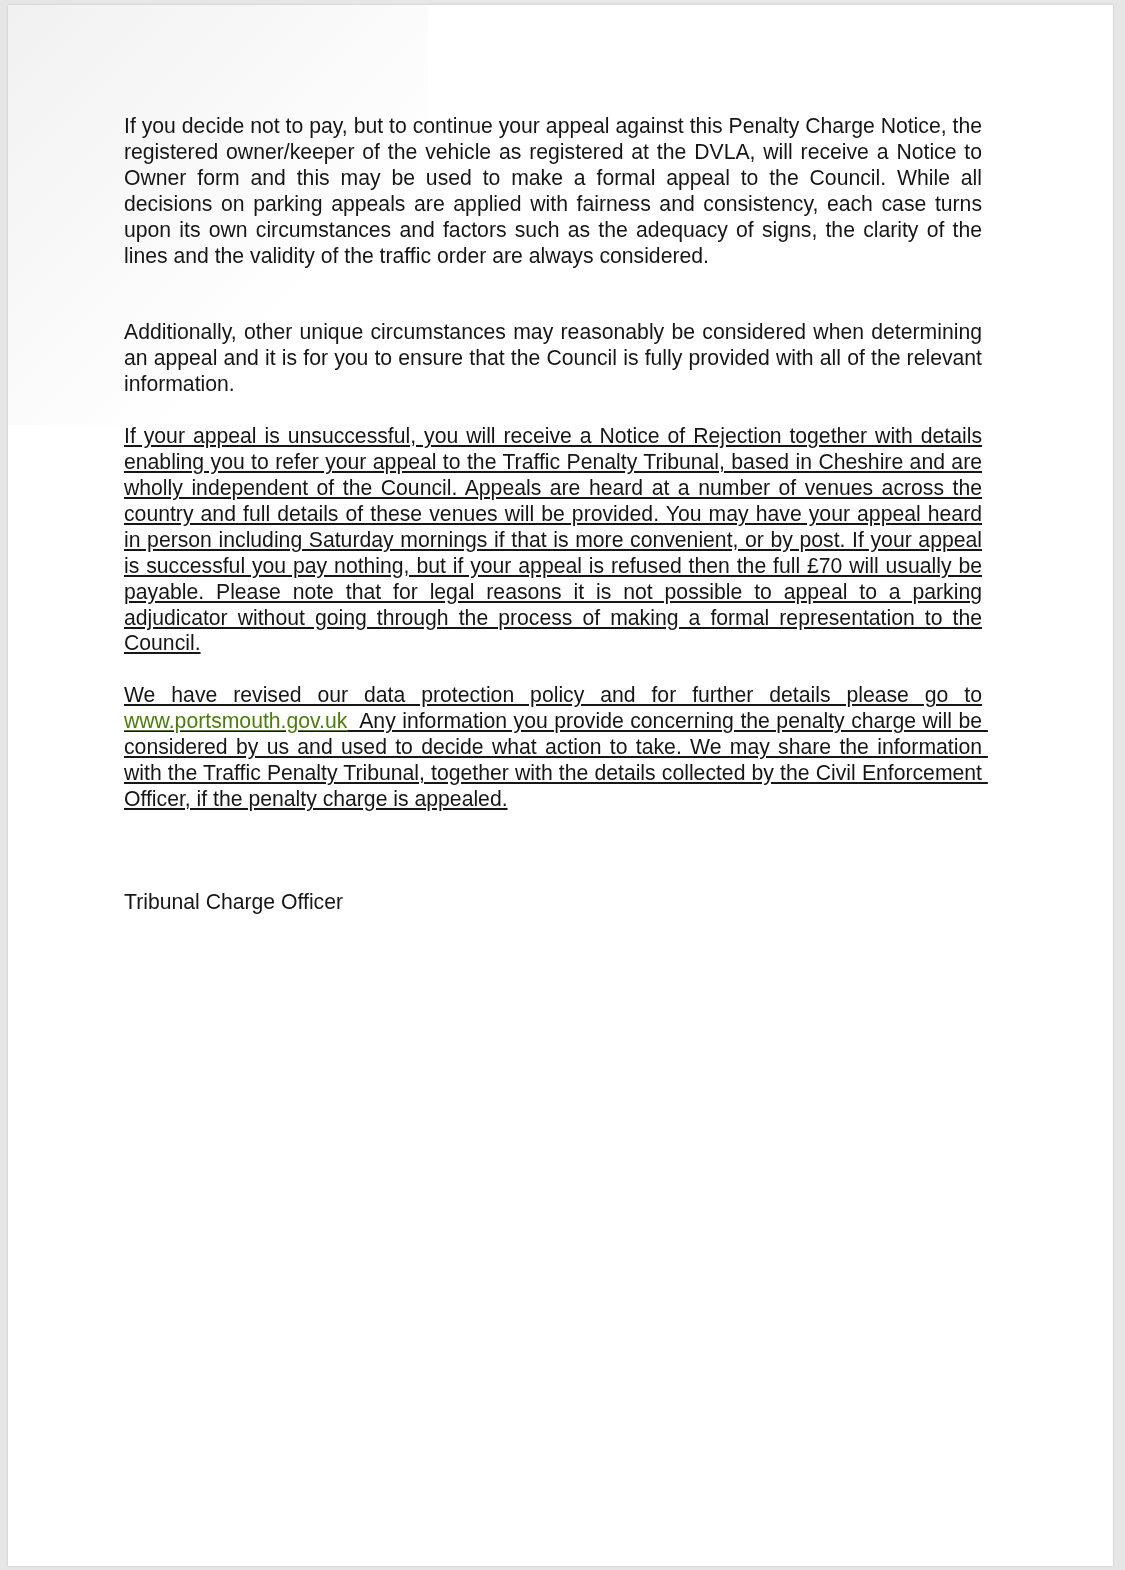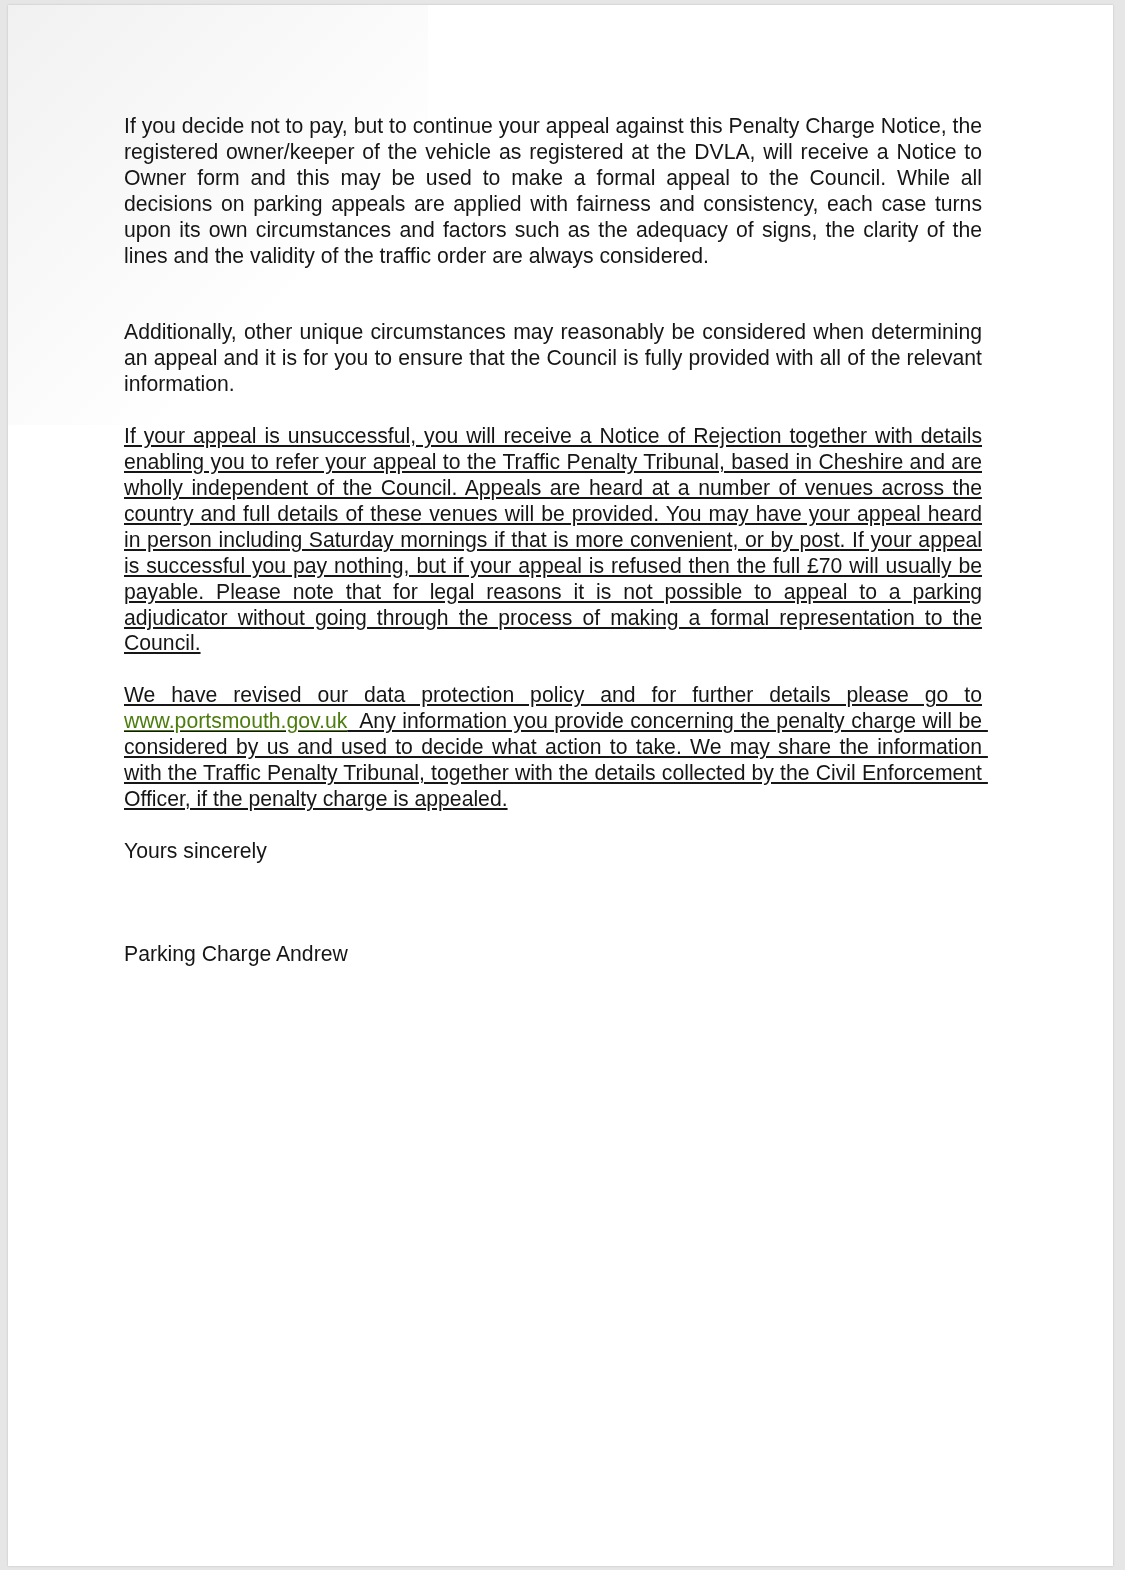--- a/index.html
+++ b/index.html
@@ -69,20 +69,19 @@
   <div class="content">
 
     <p class="para">If you decide not to pay, but to continue your appeal against this Penalty Charge Notice, the registered owner/keeper of the vehicle as registered at the DVLA, will receive a Notice to Owner form and this may be used to make a formal appeal to the Council.  While all decisions on parking appeals are applied with fairness and consistency, each case turns upon its own circumstances and factors such as the adequacy of signs, the clarity of the lines and the validity of the traffic order are always considered.</p>
 
     <p class="para gap-lg">Additionally, other unique circumstances may reasonably be considered when determining an appeal and it is for you to ensure that the Council is fully provided with all of the relevant information.</p>
 
     <p class="para gap-md">If your appeal is unsuccessful, you will receive a Notice of Rejection together with details enabling you to refer your appeal to the Traffic Penalty Tribunal, based in Cheshire and are wholly independent of the Council.  Appeals are heard at a number of venues across the country and full details of these venues will be provided.  You may have your appeal heard in person including Saturday mornings if that is more convenient, or by post.  If your appeal is successful you pay nothing, but if your appeal is refused then the full £70 will usually be payable.  Please note that for legal reasons it is not possible to appeal to a parking adjudicator without going through the process of making a formal representation to the Council.</p>
 
     <p class="para gap-md"><span>We have revised our data protection policy and for further details please go to </span><a class="link">www.portsmouth.gov.uk</a><span style="white-space: pre-wrap;">  Any information you provide concerning the penalty charge will be considered by us and used to decide what action to take. We may share the information with the Traffic Penalty Tribunal, together with the details collected by the Civil Enforcement Officer, if the penalty charge is appealed.</span></p>
 
-    <p class="para closing">Yours sincerely</p>
 
     <div class="signature">
-      <span class="sig-line">Parking Charge Andrew</span>
+      <span class="sig-line">Tribunal Charge Officer</span>
     </div>
 
   </div>
 </div>
 
 </body></html>

